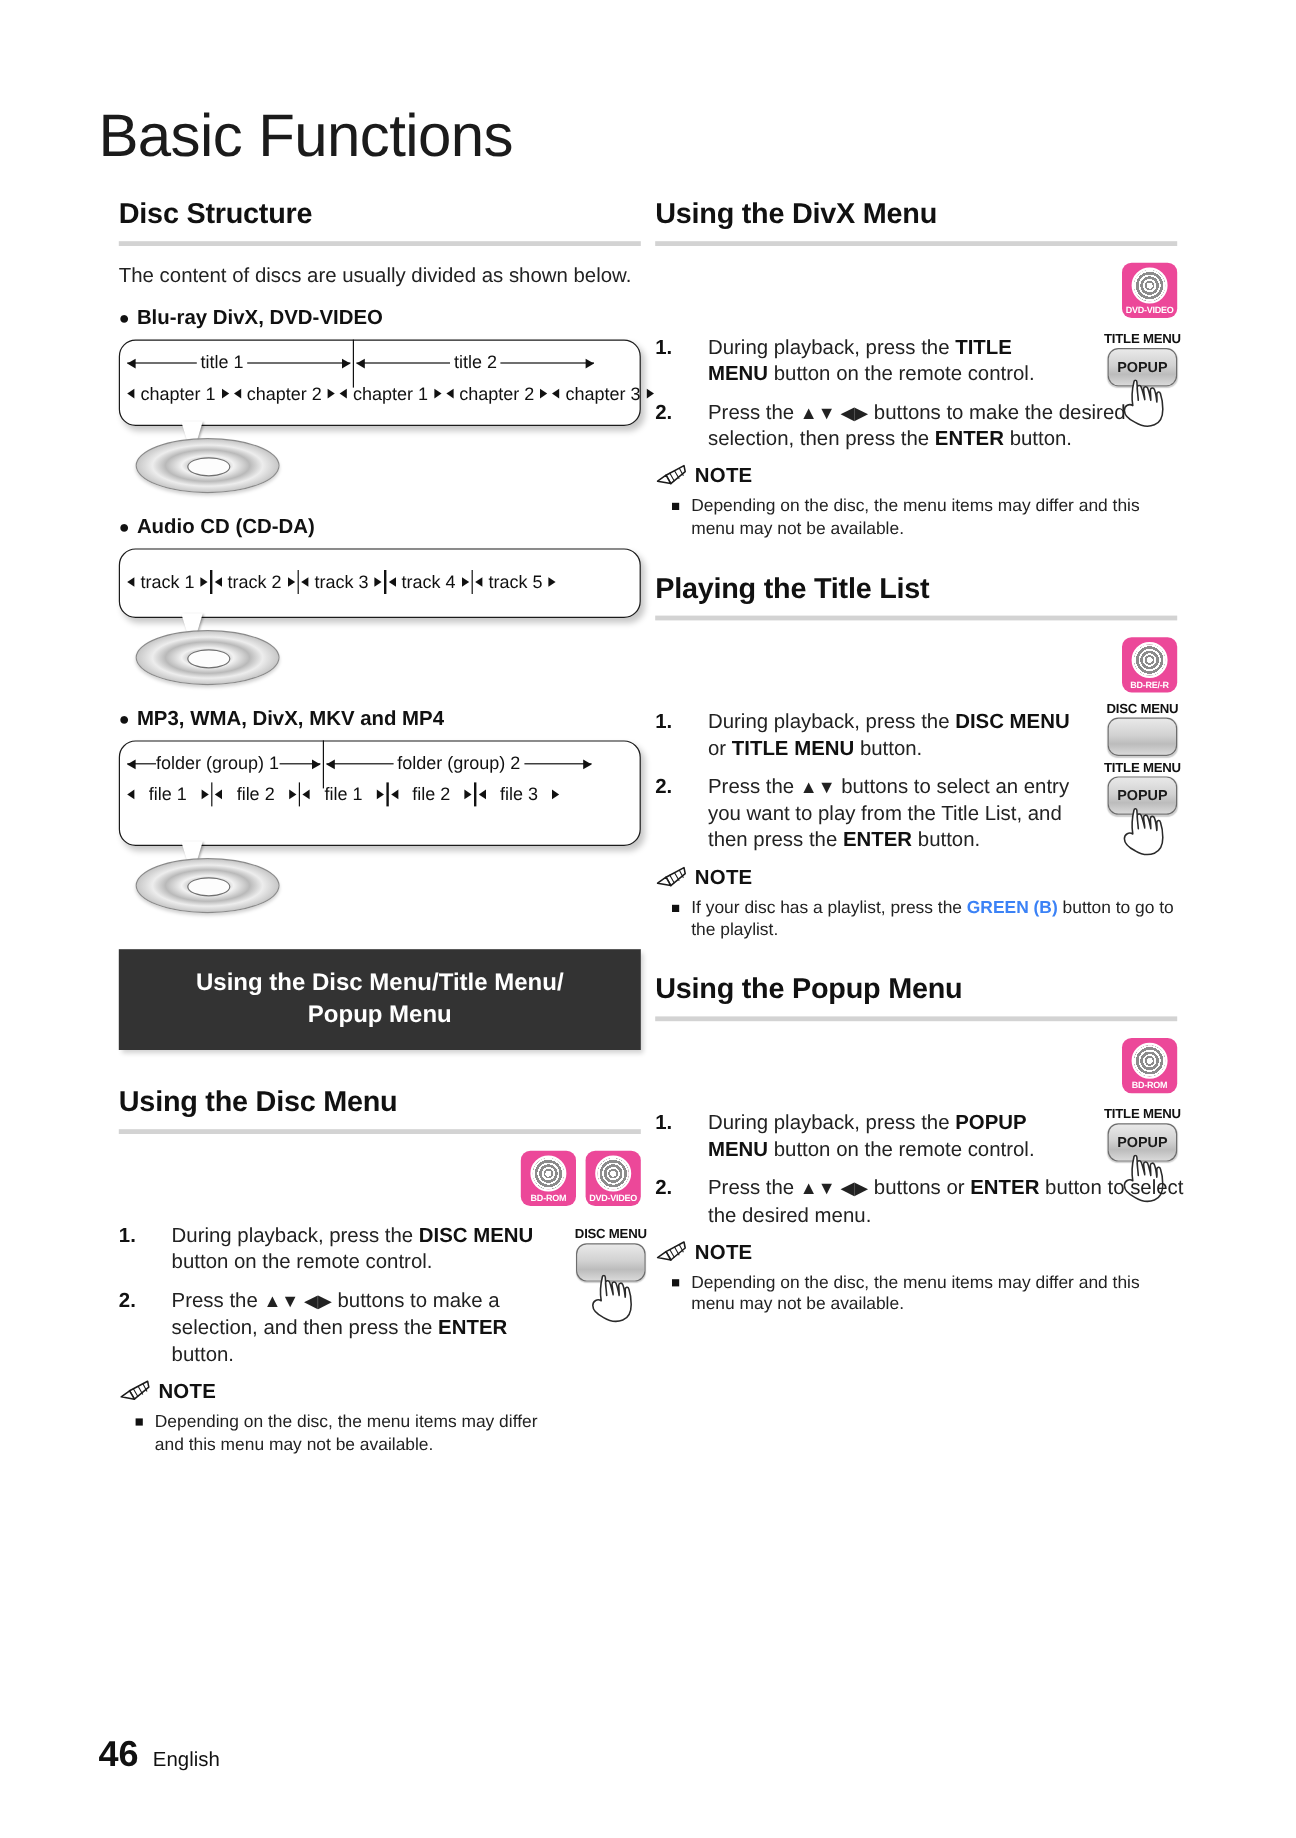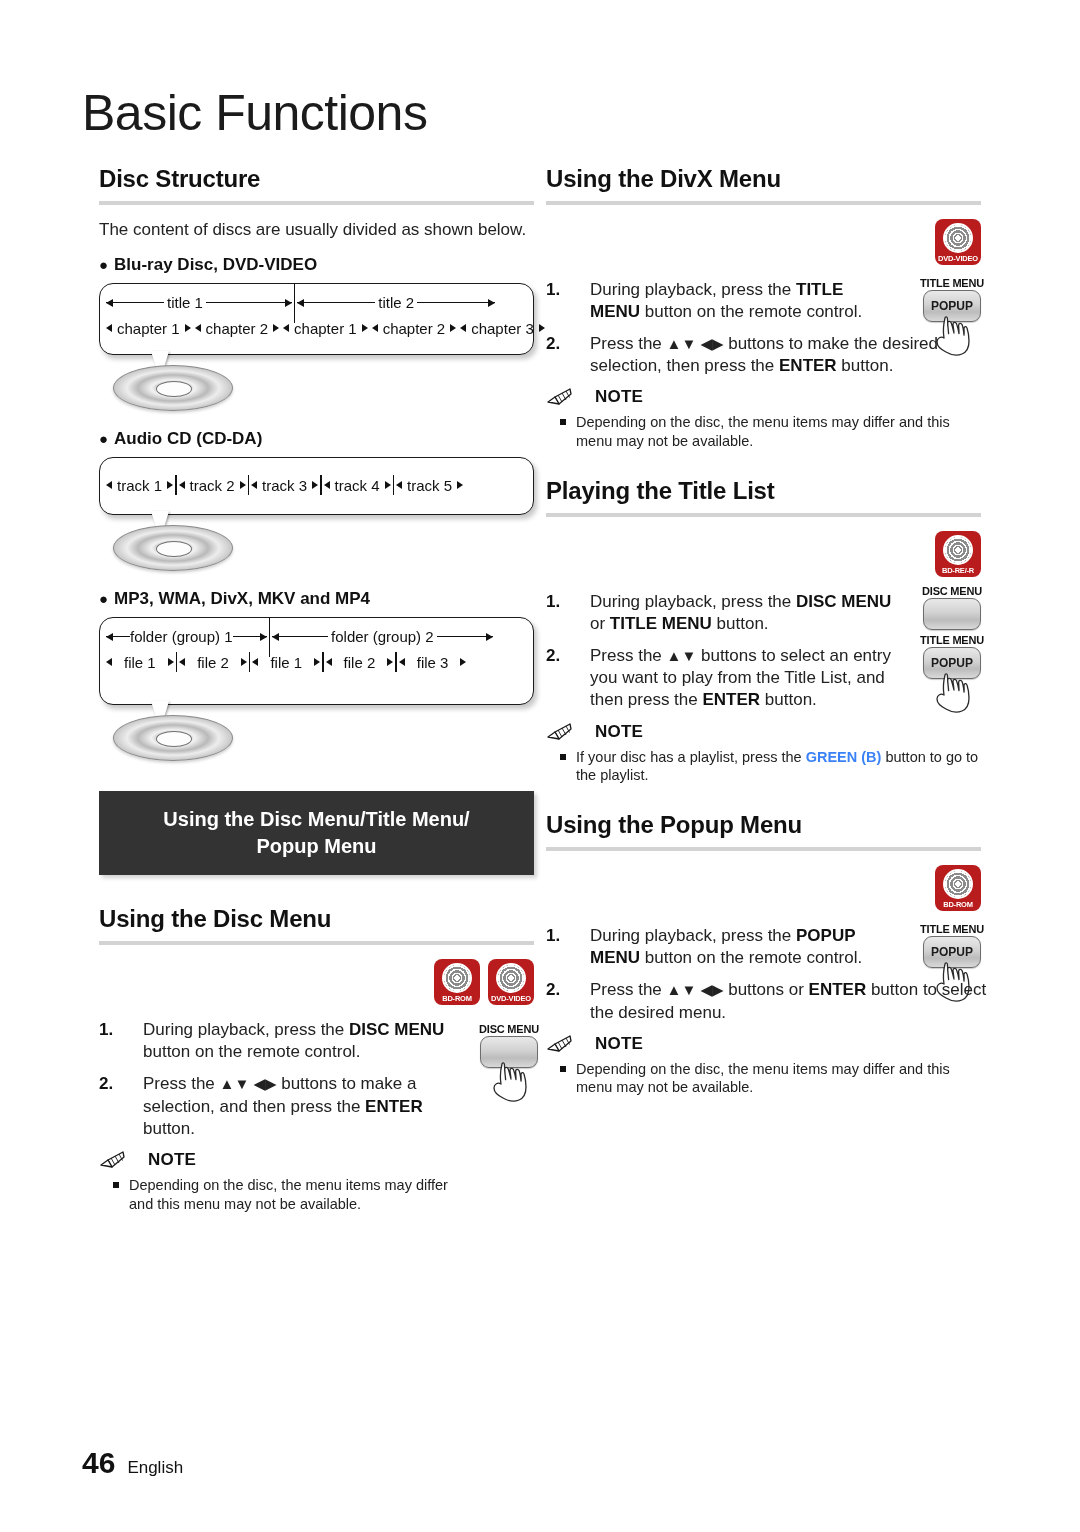--- a/index.html
+++ b/index.html
@@ -121,21 +121,21 @@
     font-size:20px;font-weight:bold;text-align:center;
     padding:15px 10px 16px 10px;
     line-height:1.32;
     margin:26px 0 30px 0;
     box-shadow:3px 3px 4px rgba(0,0,0,0.18);
   }
 
   
   .badges{display:flex;justify-content:flex-end;gap:8px;margin:10px 0 14px 0;min-height:46px;align-items:flex-start;}
   .badge{
-    width:46px;height:46px;border-radius:8px;background:#b91c1c;
+    width:46px;height:46px;border-radius:8px;background:#ec4899;
     position:relative;display:flex;flex-direction:column;
     align-items:center;justify-content:flex-start;padding-top:4px;box-sizing:border-box;
   }
   .badge .bdisc{
     width:26px;height:26px;border-radius:50%;
     border:2px solid #ffffff;
     background:
       radial-gradient(circle at 50% 50%, #ffffff 0 14%, #8c8c8c 14% 22%, #ffffff 22% 30%, #8c8c8c 30% 42%, #ffffff 42% 50%, #8c8c8c 50% 62%, #ffffff 62% 70%, #8c8c8c 70% 100%);
   }
   .badge .blbl{
@@ -167,21 +167,21 @@
     font-size:17px;line-height:1.3;color:#222;
   }
   .steps li .num{
     position:absolute;left:0;top:0;font-weight:bold;color:#111;font-size:17px;
   }
   .steps b{font-weight:bold;color:#111;}
   .arrows{letter-spacing:0px;font-size:15px;}
 
   
   .note-head{
-    display:flex;align-items:center;gap:23px;margin:4px 0 6px 0;
+    display:flex;gap:7px;margin:4px 0 6px 0;
   }
   .note-head .pencil{width:26px;height:18px;position:relative;display:block;}
   .note-head .ntxt{font-size:17px;font-weight:bold;color:#111;letter-spacing:0.2px;}
   .note-items{margin:0;padding:0;list-style:none;}
   .note-items li{
     position:relative;padding-left:30px;margin-bottom:4px;
     font-size:14.5px;line-height:1.3;color:#222;
     font-stretch:condensed;
   }
   .note-items li::before{
@@ -208,21 +208,21 @@
   <div class="chapter-title">Basic Functions</div>
 
   <div class="col col-left">
 
     <div class="sec">
       <div class="h2">Disc Structure</div>
       <div class="rule"></div>
       <p class="body-text">The content of discs are usually divided as shown below.</p>
 
       <div class="bullet-head">
-        <span class="dot">●</span><span>Blu-ray Disc, DVD-VIDEO</span>
+        <span class="dot">●</span><span>Blu-ray DivX, DVD-VIDEO</span>
       </div>
       <div class="diagram-wrap">
         <div class="diagram" style="height:72px;">
           <div class="row top">
             <div class="arrowline l" style="flex:0 0 58px;"></div>
             <span class="lbl">title 1</span>
             <div class="arrowline r" style="flex:0 0 86px;"></div>
             <div class="tick"></div>
             <div class="arrowline l" style="flex:0 0 78px;"></div>
             <span class="lbl">title 2</span>

